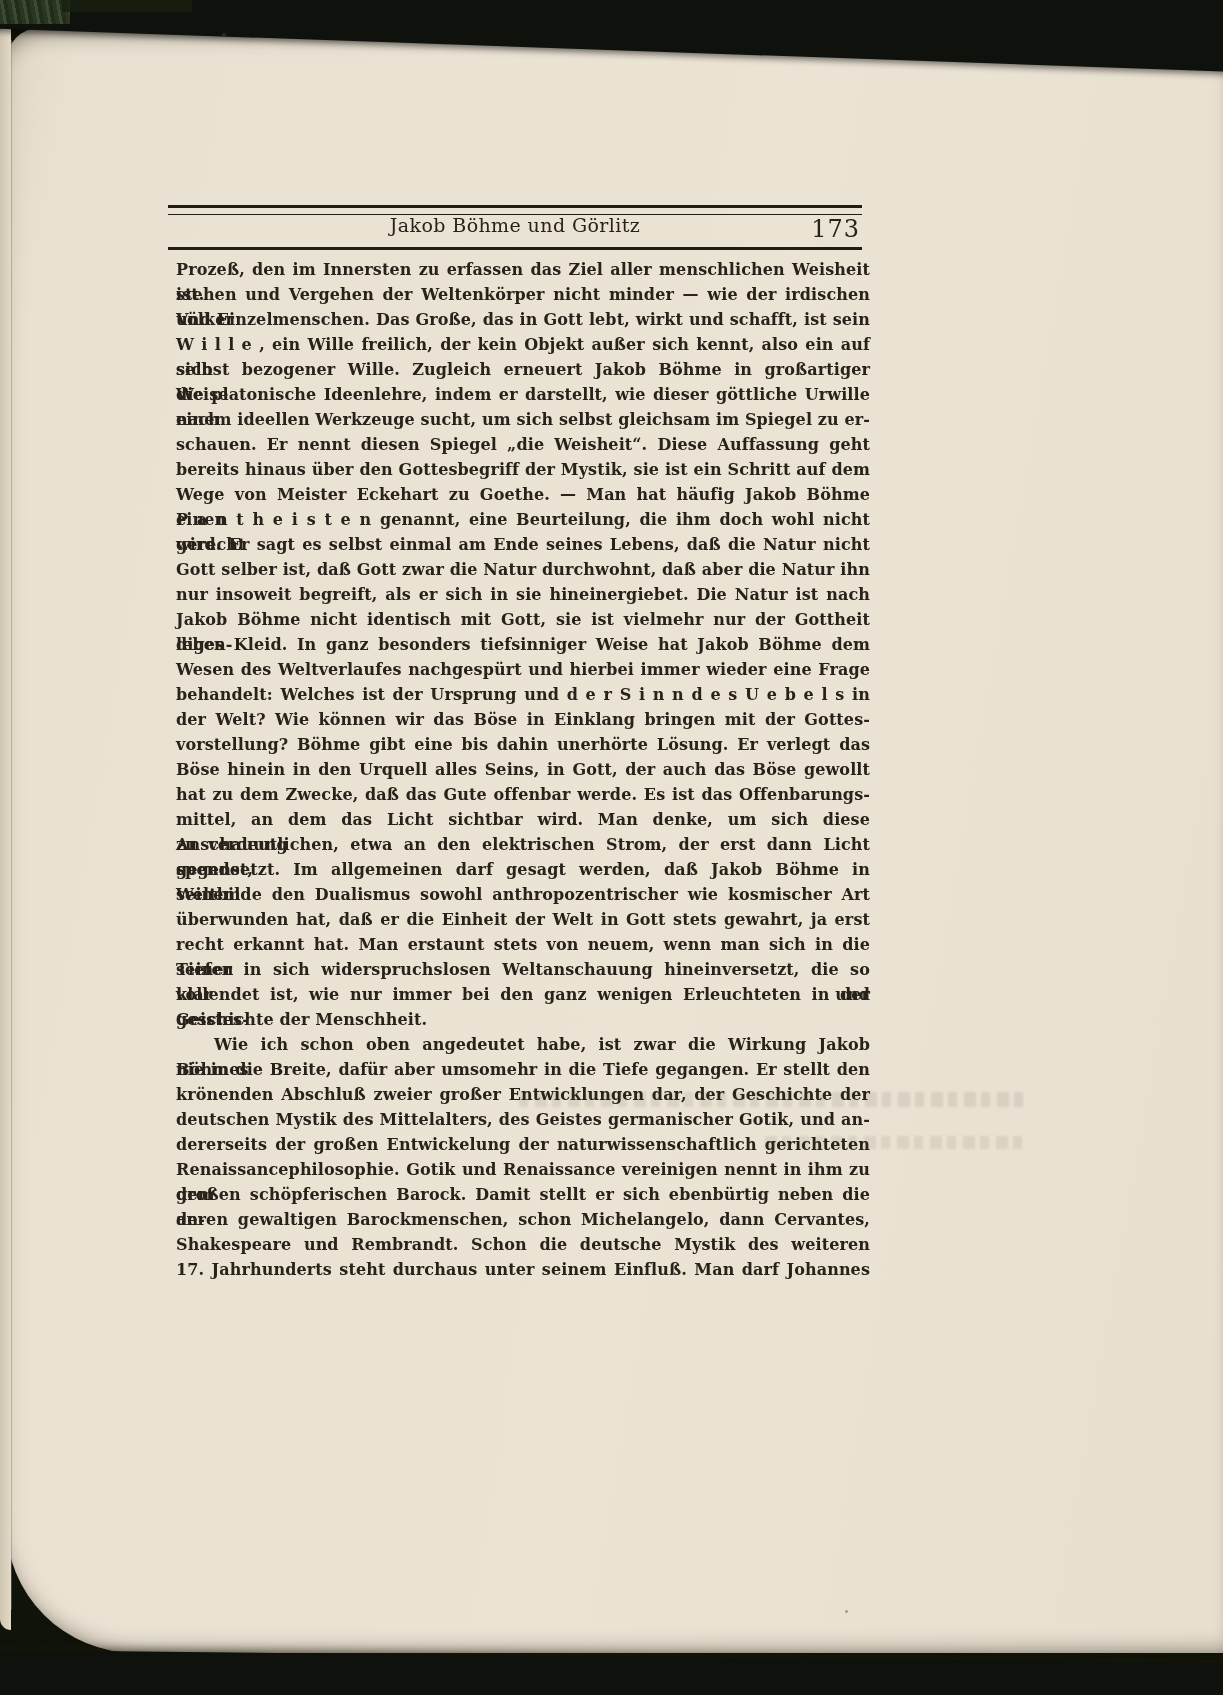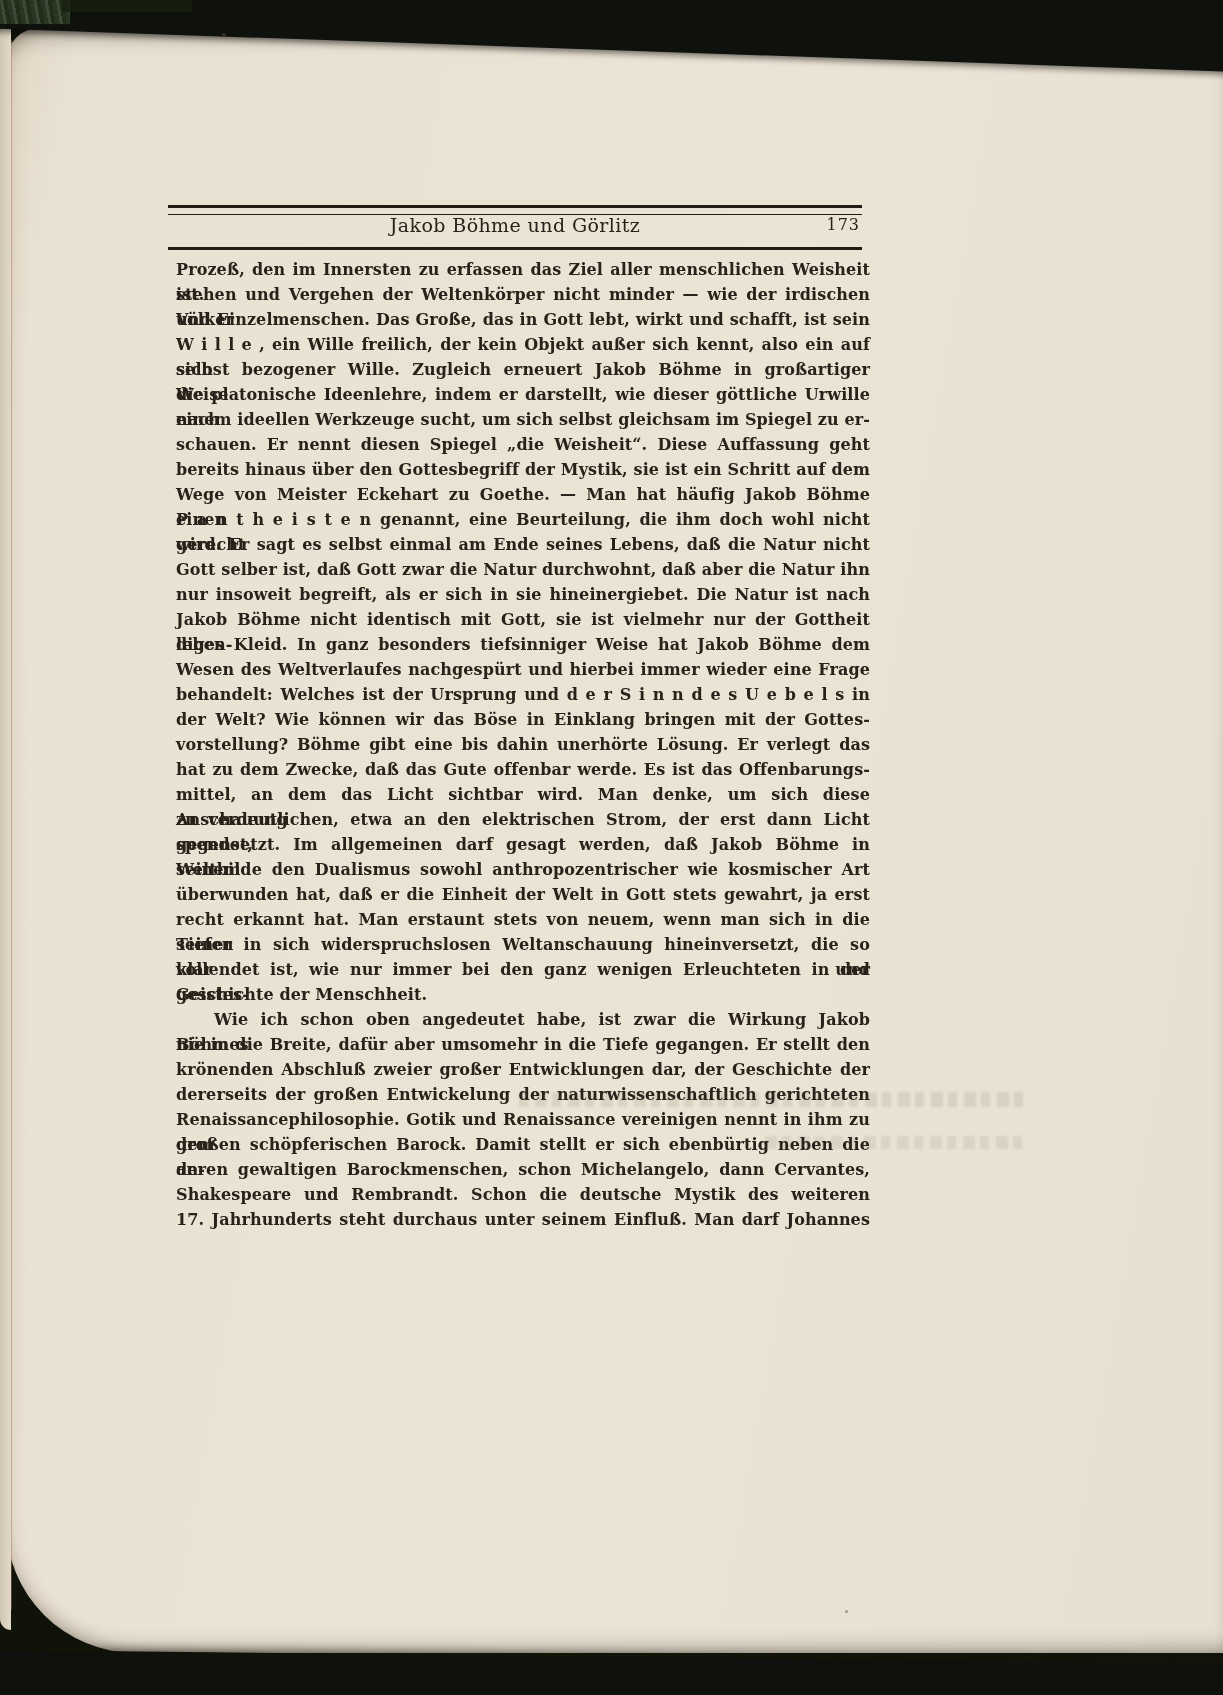--- a/index.html
+++ b/index.html
@@ -62,21 +62,21 @@
     border-top:3px solid #211d15;
   }
   .header-line{
     position:absolute;left:0;top:214px;width:694px;height:28px;
     font-size:19px;letter-spacing:.4px;
   }
   .header-title{
     position:absolute;left:0;width:694px;text-align:center;font-weight:normal;
   }
   .page-number{
-    position:absolute;right:2px;top:1px;font-size:16px;font-weight:normal;letter-spacing:1px;
+    position:absolute;right:2px;top:1px;font-size:24px;font-weight:normal;letter-spacing:1px;
   }
   .textblock{
     position:absolute;left:8px;top:257px;width:694px;
     font-size:16px;font-weight:bold;letter-spacing:.1px;
   }
   .text-line{
     height:25px;line-height:25px;
     text-align:justify;text-align-last:justify;
     white-space:normal;overflow:visible;
   }
@@ -126,33 +126,35 @@
       <div class="text-line">P a n t h e i s t e n genannt, eine Beurteilung, die ihm doch wohl nicht gerecht</div>
       <div class="text-line">wird. Er sagt es selbst einmal am Ende seines Lebens, daß die Natur nicht</div>
       <div class="text-line">Gott selber ist, daß Gott zwar die Natur durchwohnt, daß aber die Natur ihn</div>
       <div class="text-line">nur insoweit begreift, als er sich in sie hineinergiebet. Die Natur ist nach</div>
       <div class="text-line">Jakob Böhme nicht identisch mit Gott, sie ist vielmehr nur der Gottheit leben-</div>
       <div class="text-line">diges Kleid. In ganz besonders tiefsinniger Weise hat Jakob Böhme dem</div>
       <div class="text-line">Wesen des Weltverlaufes nachgespürt und hierbei immer wieder eine Frage</div>
       <div class="text-line">behandelt: Welches ist der Ursprung und d e r S i n n d e s U e b e l s in</div>
       <div class="text-line">der Welt? Wie können wir das Böse in Einklang bringen mit der Gottes-</div>
       <div class="text-line">vorstellung? Böhme gibt eine bis dahin unerhörte Lösung. Er verlegt das</div>
+      <div class="text-line">Böse hinein in den Urquell alles Seins, in Gott, der auch das Böse gewollt</div>
       <div class="text-line">hat zu dem Zwecke, daß das Gute offenbar werde. Es ist das Offenbarungs-</div>
       <div class="text-line">mittel, an dem das Licht sichtbar wird. Man denke, um sich diese Anschauung</div>
       <div class="text-line">zu verdeutlichen, etwa an den elektrischen Strom, der erst dann Licht spendet,</div>
       <div class="text-line">gegensetzt. Im allgemeinen darf gesagt werden, daß Jakob Böhme in seinem</div>
       <div class="text-line">Weltbilde den Dualismus sowohl anthropozentrischer wie kosmischer Art</div>
       <div class="text-line">überwunden hat, daß er die Einheit der Welt in Gott stets gewahrt, ja erst</div>
       <div class="text-line">recht erkannt hat. Man erstaunt stets von neuem, wenn man sich in die Tiefen</div>
       <div class="text-line">seiner in sich widerspruchslosen Weltanschauung hineinversetzt, die so klar und</div>
       <div class="text-line">vollendet ist, wie nur immer bei den ganz wenigen Erleuchteten in der Geistes-</div>
       <div class="text-line flush-left">geschichte der Menschheit.</div>
       <div class="text-line indented">Wie ich schon oben angedeutet habe, ist zwar die Wirkung Jakob Böhmes</div>
       <div class="text-line">nie in die Breite, dafür aber umsomehr in die Tiefe gegangen. Er stellt den</div>
       <div class="text-line">krönenden Abschluß zweier großer Entwicklungen dar, der Geschichte der</div>
+      <div class="text-line">deutschen Mystik des Mittelalters, des Geistes germanischer Gotik, und an-</div>
       <div class="text-line">dererseits der großen Entwickelung der naturwissenschaftlich gerichteten</div>
       <div class="text-line">Renaissancephilosophie. Gotik und Renaissance vereinigen nennt in ihm zu dem</div>
       <div class="text-line">großen schöpferischen Barock. Damit stellt er sich ebenbürtig neben die an-</div>
       <div class="text-line">deren gewaltigen Barockmenschen, schon Michelangelo, dann Cervantes,</div>
       <div class="text-line">Shakespeare und Rembrandt. Schon die deutsche Mystik des weiteren</div>
       <div class="text-line">17. Jahrhunderts steht durchaus unter seinem Einfluß. Man darf Johannes</div>
     </div>
 
   <div class="ghost ghost1"></div>
   <div class="ghost ghost2"></div>

